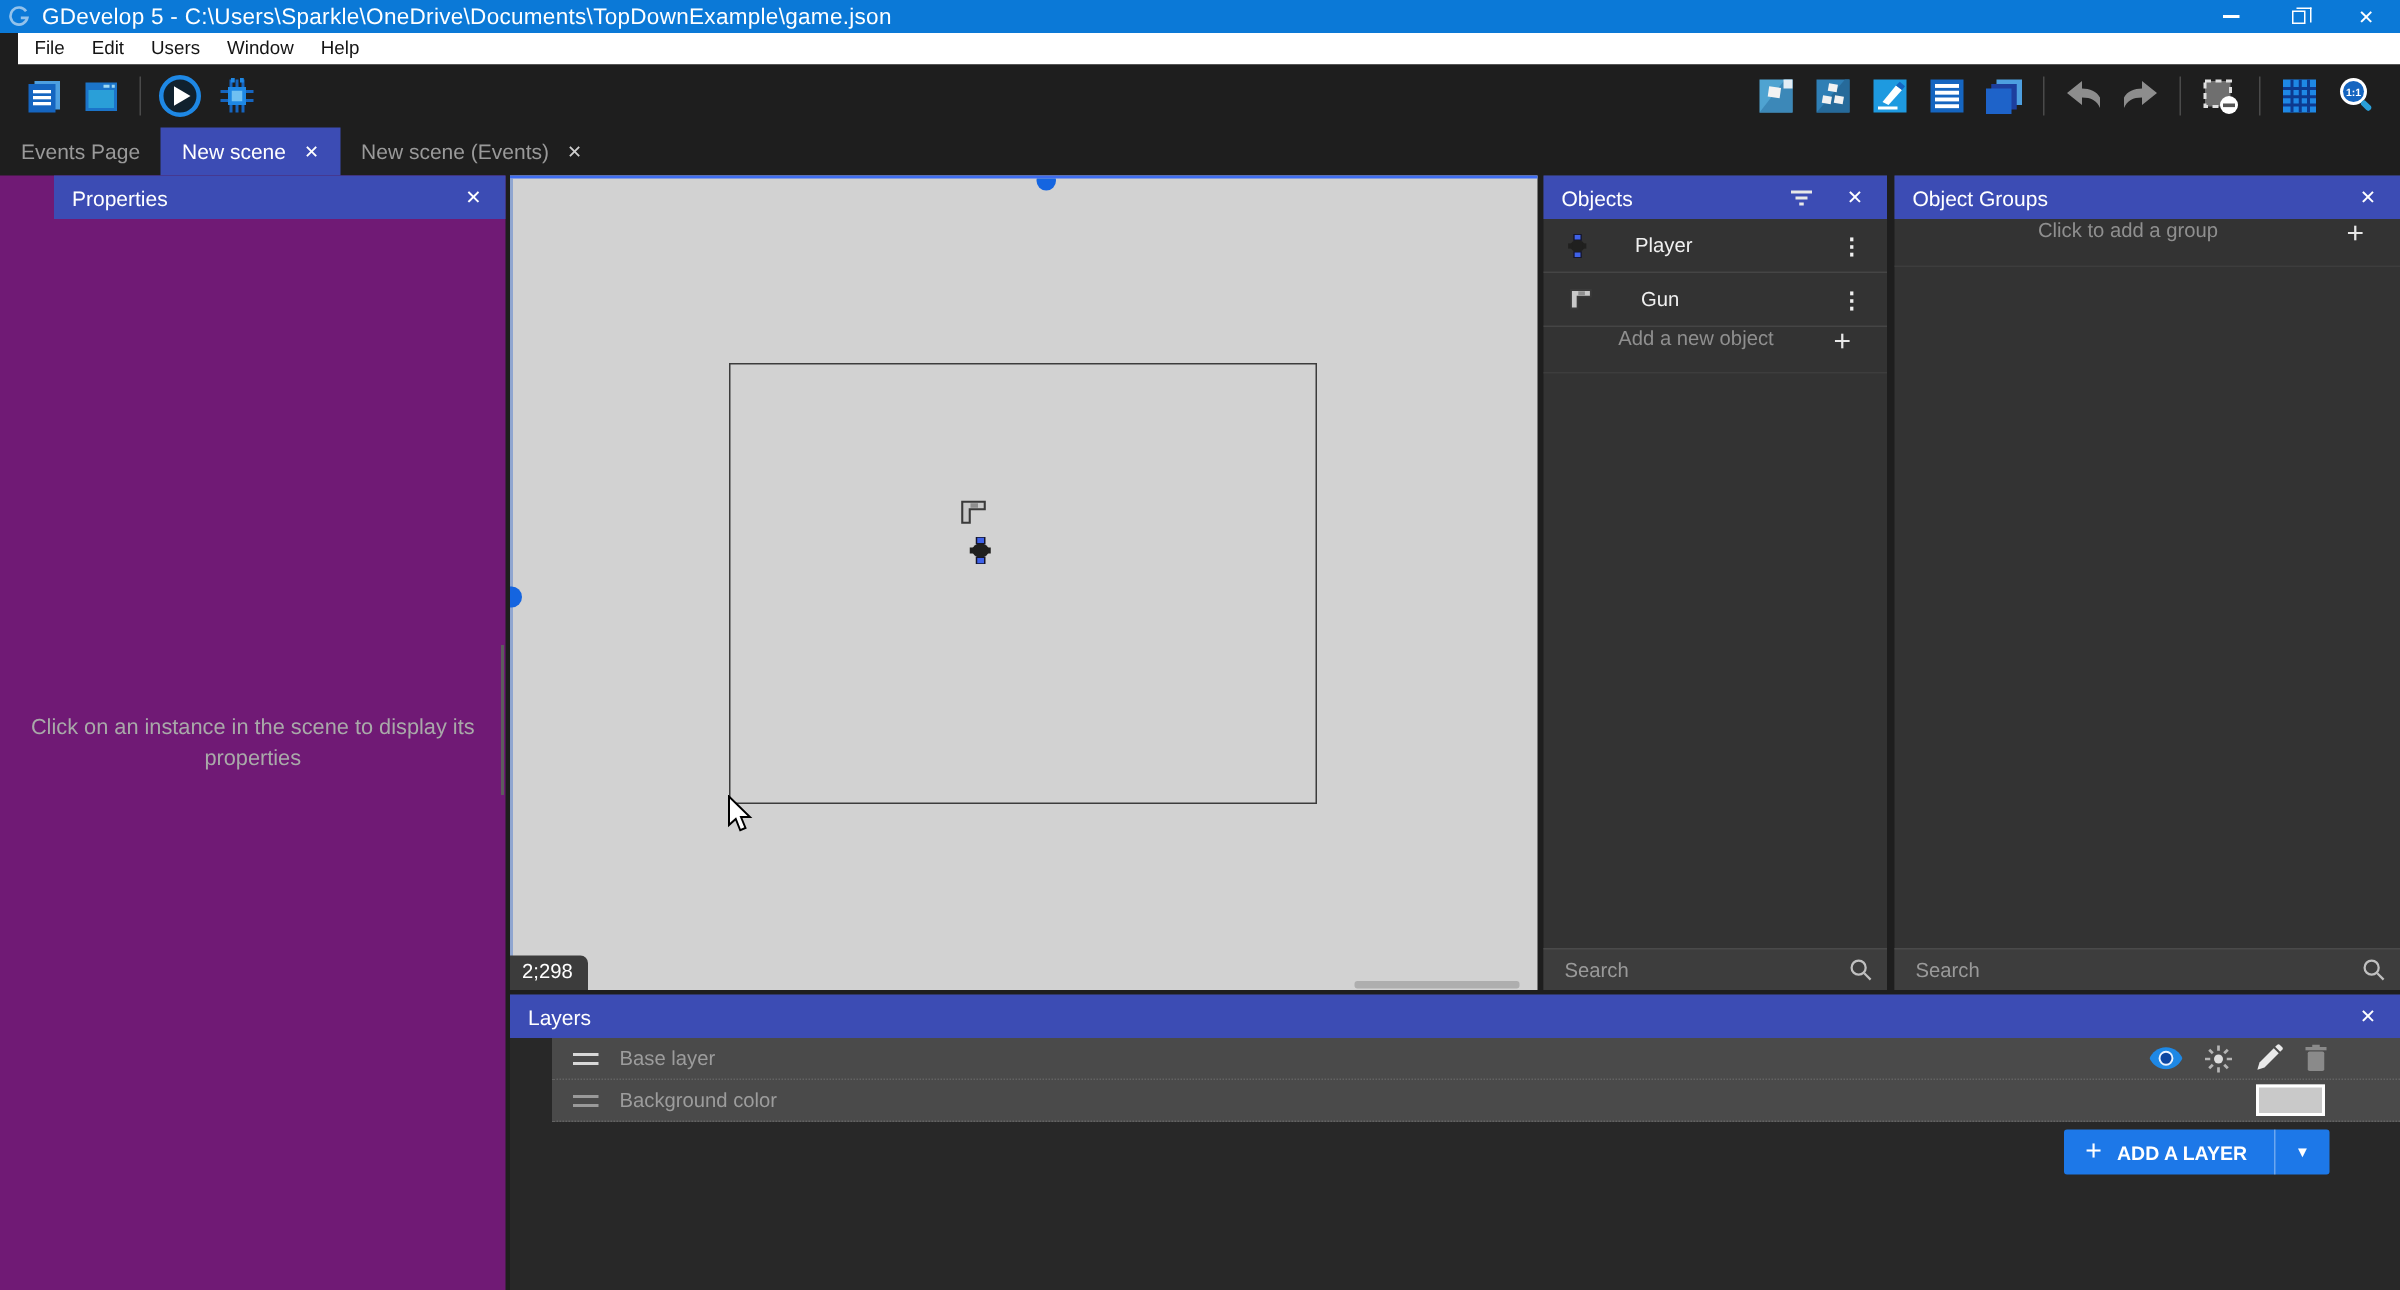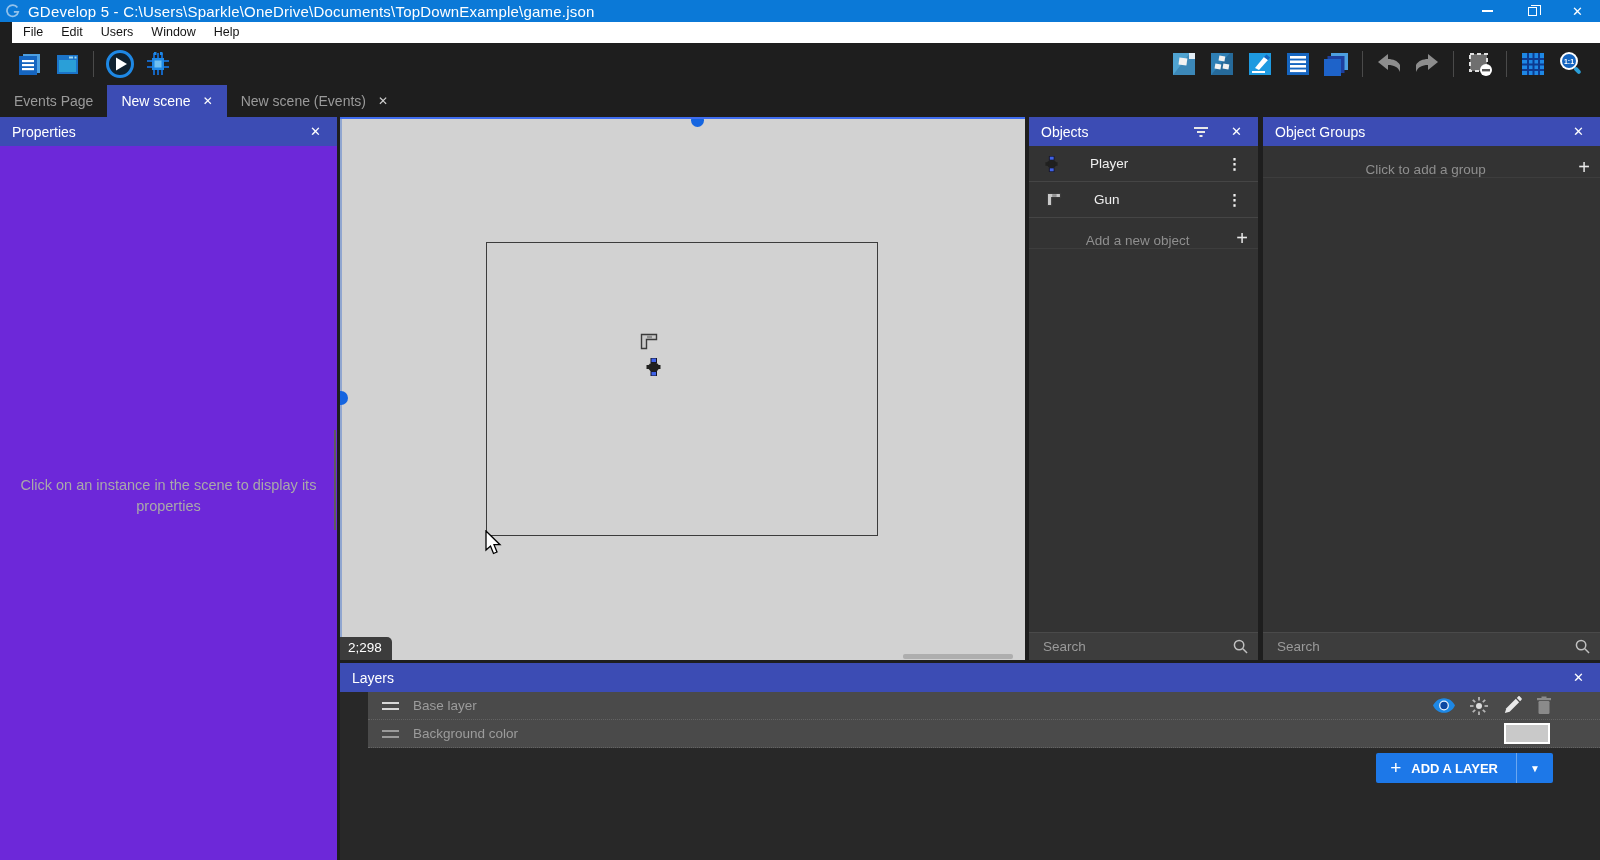--- a/index.html
+++ b/index.html
@@ -38,21 +38,21 @@
   .tab.active .x-icon { color:#fff; }
 
   
   .panel-header { height:29px; background:#3c4cb4; display:flex; align-items:center;
     padding:0 12px; color:#fff; font-size:14px; }
   .panel-header .hspace { flex:1; }
   .x-icon { font-size:13px; line-height:1; }
   .header-x { color:#fff; padding:2px 4px; }
 
   
-  .properties { position:absolute; left:0; top:117px; width:337px; height:743px; background:#6d28d9; }
+  .properties { position:absolute; left:0; top:117px; width:337px; height:743px; background:#701a75;padding-left:36px; }
   .properties .empty-msg { position:absolute; top:358px; left:20px; right:20px;
     text-align:center; color:#a9a9a9; font-size:14.5px; line-height:1.45; }
   .properties .vscroll { position:absolute; right:1px; top:313px; width:2px; height:100px; background:#5d5d5d; }
 
   
   .canvas { position:absolute; left:340px; top:117px; width:685px; height:543px;
     background:#d2d2d2; border-top:2px solid #3f6df0; overflow:hidden; }
   .canvas .left-track { position:absolute; left:0; top:0; width:2px; height:100%; background:rgba(90,130,205,.55); }
   .canvas .top-thumb { position:absolute; left:351px; top:-5px; width:13px; height:13px; border-radius:50%; background:#1565e0; }
   .canvas .left-thumb { position:absolute; left:-6px; top:272px; width:14px; height:14px; border-radius:50%; background:#1565e0; }
@@ -62,21 +62,21 @@
     font-size:13.5px; padding:3px 10px 5px 8px; border-radius:0 5px 0 0; }
   .hscroll-thumb { position:absolute; left:563px; bottom:1px; width:110px; height:5px; background:#aeaeae; border-radius:2px; }
   .cursor { position:absolute; left:144px; top:411px; }
 
   
   .objects { position:absolute; left:1029px; top:117px; width:229px; height:543px; background:#333333; display:flex; flex-direction:column; }
   .obj-row { height:36px; display:flex; align-items:center; padding:0 10px 0 16px;
     border-bottom:1px solid #454545; color:#f0f0f0; font-size:13.5px; gap:12px; }
   .obj-row .obj-label { flex:1; padding-left:20px; }
   .kebab-icon { color:#f0f0f0; font-size:15px; font-weight:bold; letter-spacing:0; padding:0 6px; }
-  .add-row { height:31px; display:flex; align-items:flex-end; padding:0 4px 0 16px; color:#8f8f8f; font-size:13.5px; border-bottom:1px solid #3d3d3d; }
+  .add-row { height:31px; display:flex; align-items:flex-start; padding:0 18px 0 16px; color:#8f8f8f; font-size:13.5px; border-bottom:1px solid #3d3d3d; }
   .add-row .add-label { flex:1; text-align:center; }
   .plus-icon { color:#e8e8e8; font-size:20px; font-weight:300; line-height:1; padding:0 6px; }
   .panel-fill { flex:1; }
   .searchbar { height:28px; background:#3d3d3d; border-top:1px solid #4a4a4a;
     display:flex; align-items:center; padding:0 10px 0 14px; }
   .searchbar input { flex:1; background:transparent; border:none; outline:none;
     color:#ddd; font-size:13.5px; font-family:"Liberation Sans", sans-serif; }
   .searchbar input::placeholder { color:#9a9a9a; }
 
   

